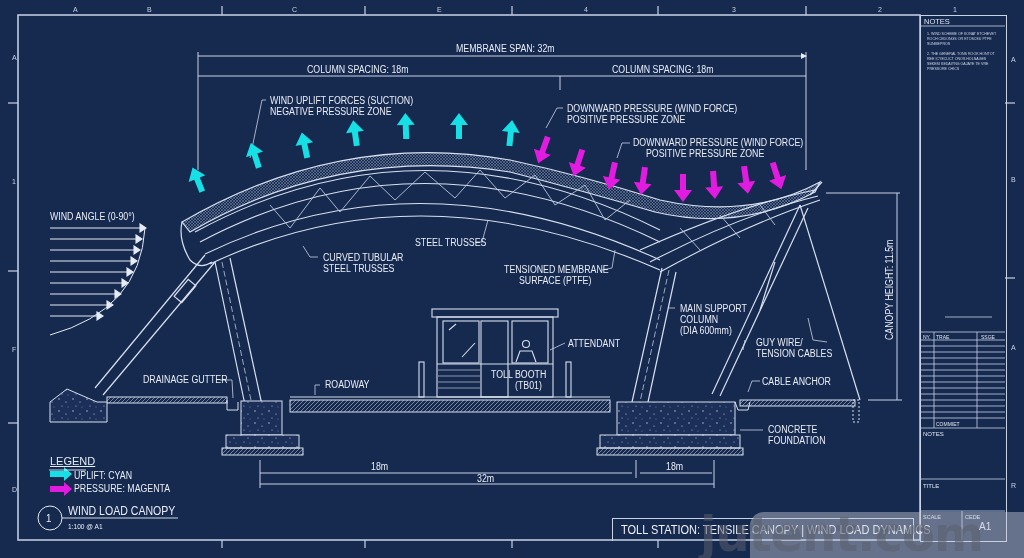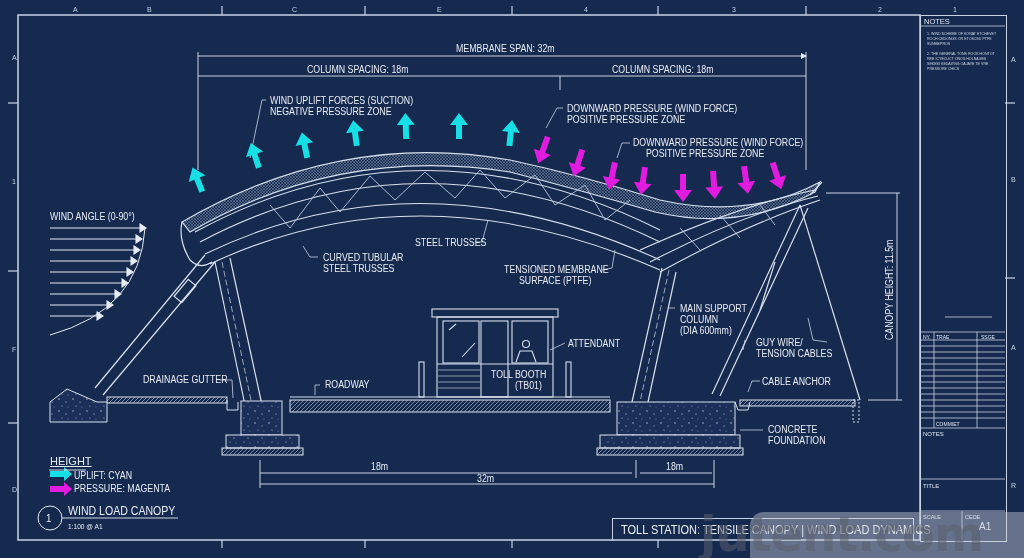--- a/index.html
+++ b/index.html
@@ -345,21 +345,21 @@
 <div class="lbl" style="left:680px;top:314px">COLUMN</div>
 <div class="lbl" style="left:680px;top:325px">(DIA 600mm)</div>
 <div class="lbl" style="left:756px;top:337px">GUY WIRE/</div>
 <div class="lbl" style="left:756px;top:348px">TENSION CABLES</div>
 <div class="lbl" style="left:762px;top:376px">CABLE ANCHOR</div>
 <div class="lbl" style="left:325px;top:379px">ROADWAY</div>
 <div class="lbl" style="left:143px;top:374px">DRAINAGE GUTTER</div>
 <div class="lbl" style="left:768px;top:424px">CONCRETE</div>
 <div class="lbl" style="left:768px;top:435px">FOUNDATION</div>
 
-<div class="legend-title">HEIGHT</div>
+<div class="legend-title">LEGEND</div>
 <div class="lbl" style="left:74px;top:470px">UPLIFT: CYAN</div>
 <div class="lbl" style="left:74px;top:483px">PRESSURE: MAGENTA</div>
 <div class="lbl" style="left:46px;top:512px;font-size:11px">1</div>
 <div class="lbl" style="left:68px;top:505px;font-size:12px">WIND LOAD CANOPY</div>
 <div class="lbl" style="left:68px;top:521px;font-size:7.5px">1:100 @ A1</div>
 
 <div class="notes-panel">
   <div class="panel-h" style="left:3px;top:1px">NOTES</div>
   <div class="notes-txt" style="top:16px">1.  WIND SCHEME OF KONAT ETCHEVET ROCH CEDONGS OR ETOSCEU PTFE SUNMEPROS</div>
   <div class="notes-txt" style="top:36px">2.  THE GENERAL TONS ROOK HONTOT REE ICYECUCT ONOS HOLNAGES SEKESI KEDAIYNG OAJAYE TE VRE PRESSORE CHICS</div>

